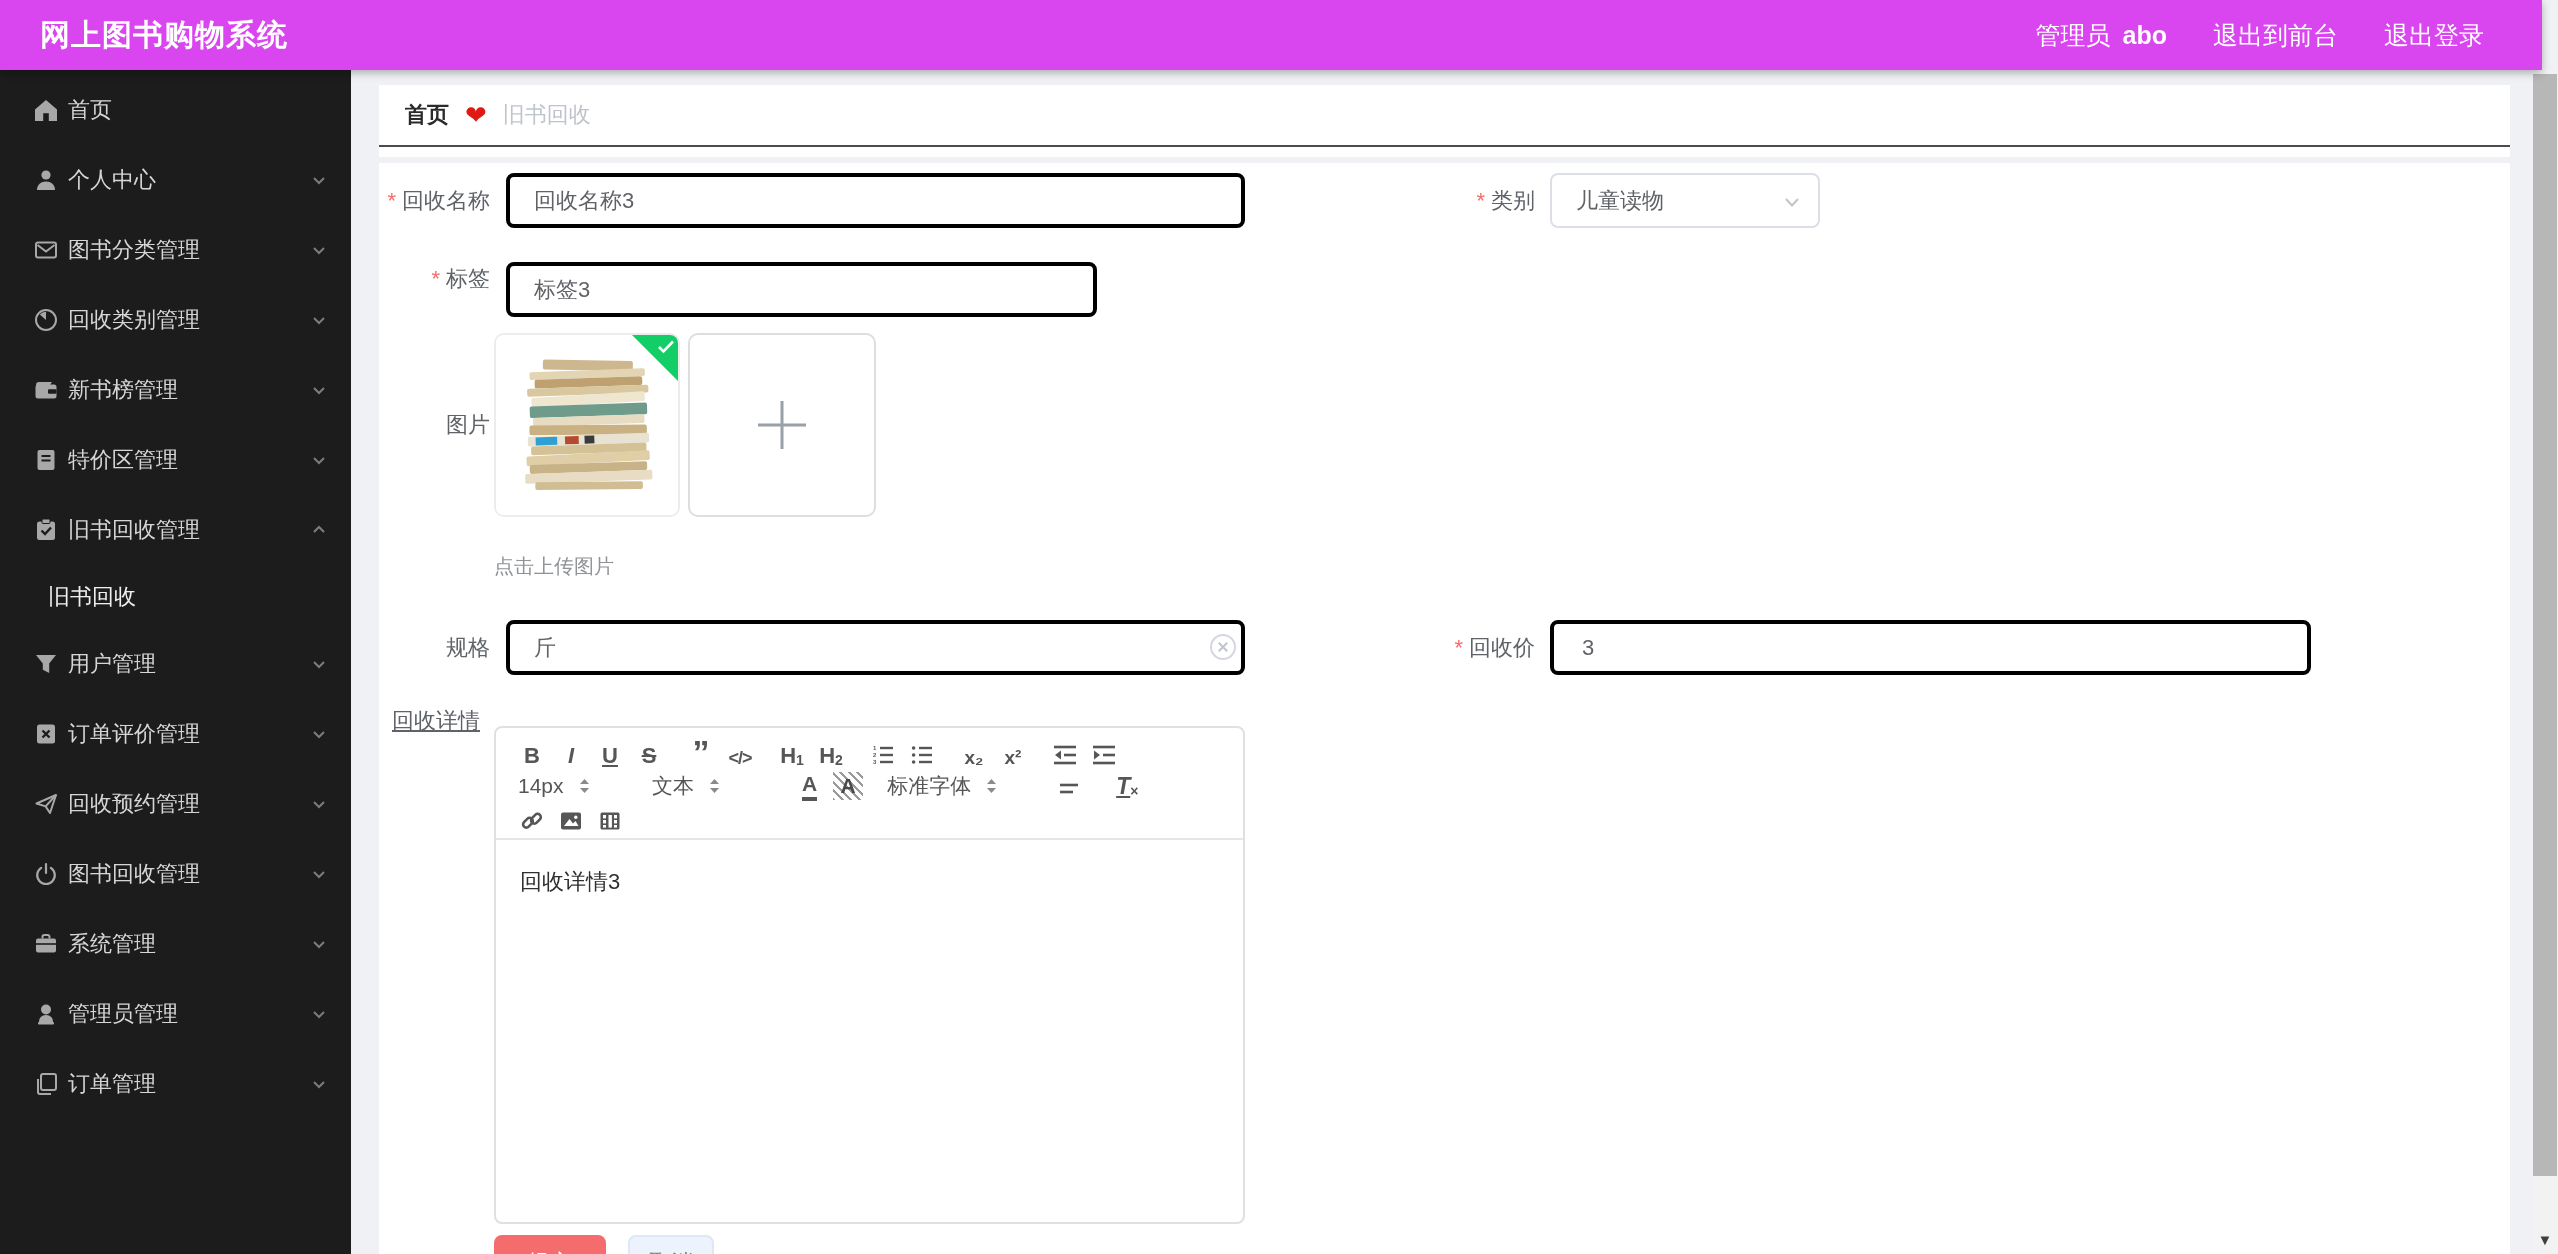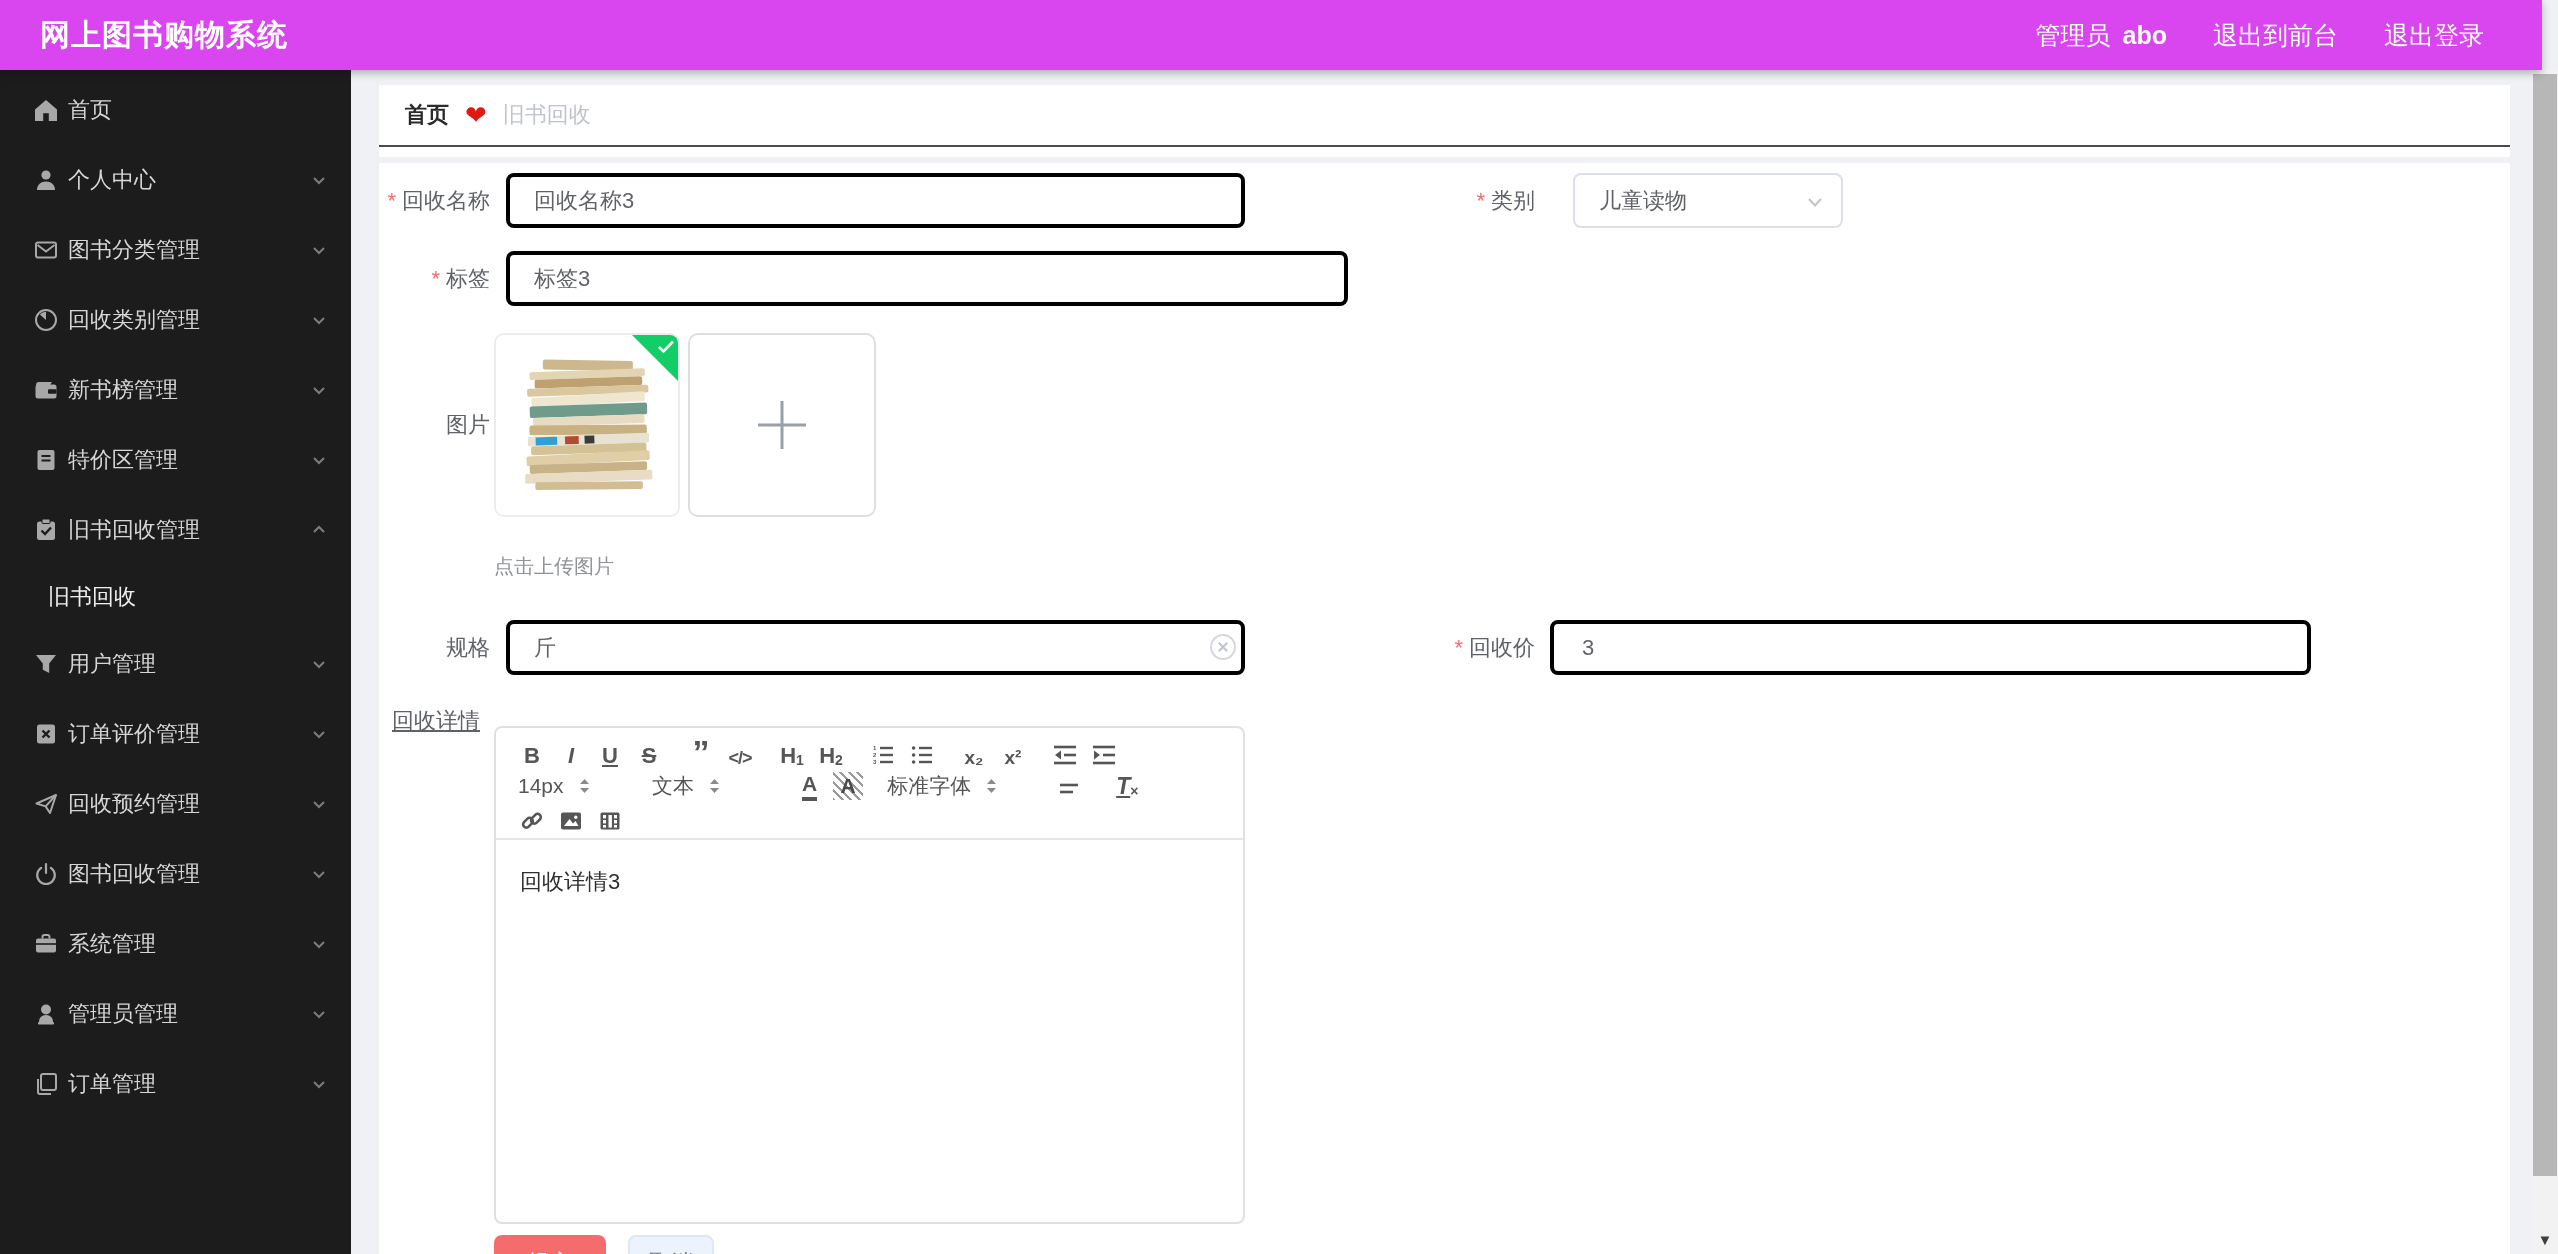--- a/index.html
+++ b/index.html
@@ -335,33 +335,33 @@
   <section class="card form-card">
 
     <div class="f-label" style="left:0;width:111px;top:10px;">
       <span class="star">*</span><span>回收名称</span>
     </div>
     <input class="f-input" style="left: 127px; top: 10px; width: 739px;" value="回收名称3">
 
     <div class="f-label" style="left:960px;width:196px;top:10px;">
       <span class="star">*</span><span>类别</span>
     </div>
-    <div class="select-box" style="left:1171px;top:10px;width:270px;margin-left:23px;">
+    <div class="select-box" style="left:1171px;top:10px;width:270px;">
       <span>儿童读物</span>
       <span class="sel-chev">
         <svg width="20" height="20" viewBox="0 0 20 20">
             <polyline points="4,7 10,13.5 16,7" fill="none" stroke="#c0c4cc" stroke-width="2"></polyline>
           </svg>
       </span>
     </div>
 
     <div class="f-label" style="left:0;width:111px;top:88px;">
       <span class="star">*</span><span>标签</span>
     </div>
-    <input class="f-input" style="left: 127px; top: 88px; width: 842px;" value="标签3">
+    <input class="f-input" style="left: 127px; top: 99px; width: 591px;" value="标签3">
 
     <div class="f-label" style="left:0;width:111px;top:170px;height:184px;line-height:184px;">
       <span>图片</span>
     </div>
 
     <div class="thumb t1" style="left:115px;top:170px;width:186px;height:184px;">
       <svg width="182" height="180" viewBox="0 0 186 184">
         <rect width="186" height="184" fill="#ffffff"></rect>
         <g transform="rotate(-2 93 92)">
           <rect x="50" y="26" width="92" height="10" rx="2" fill="#cdb78e" transform="rotate(3 96 31)"></rect>

